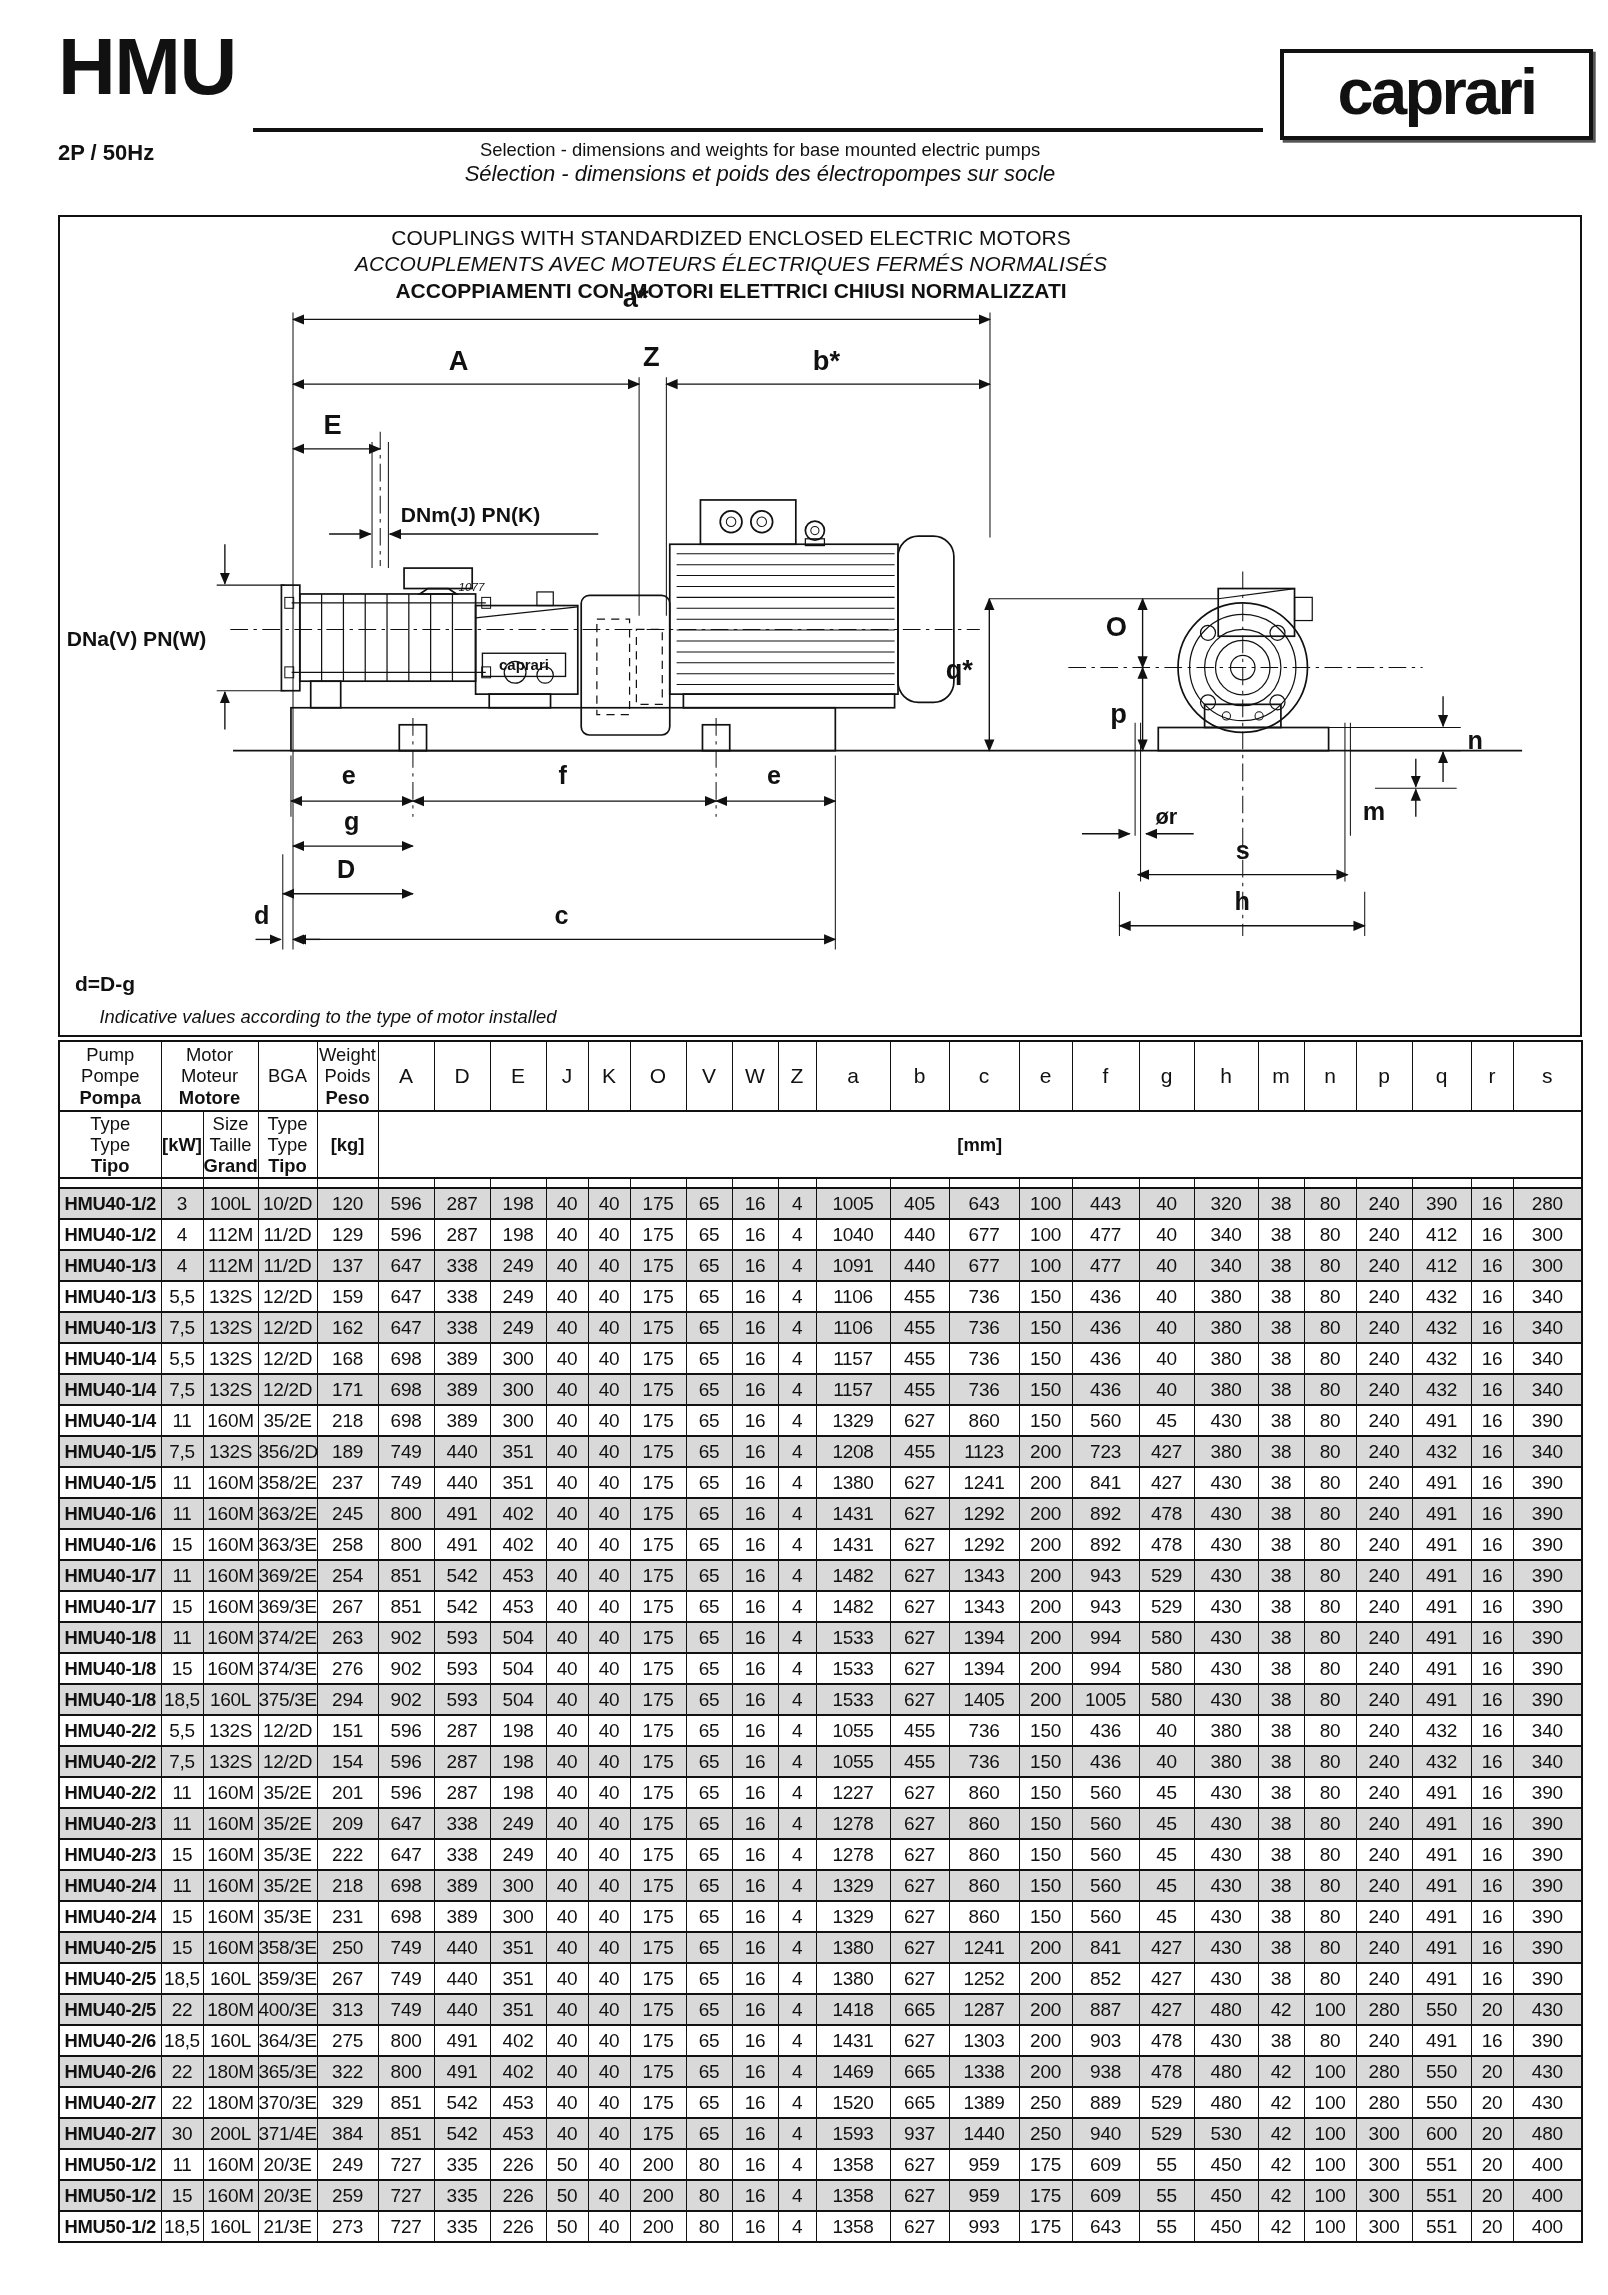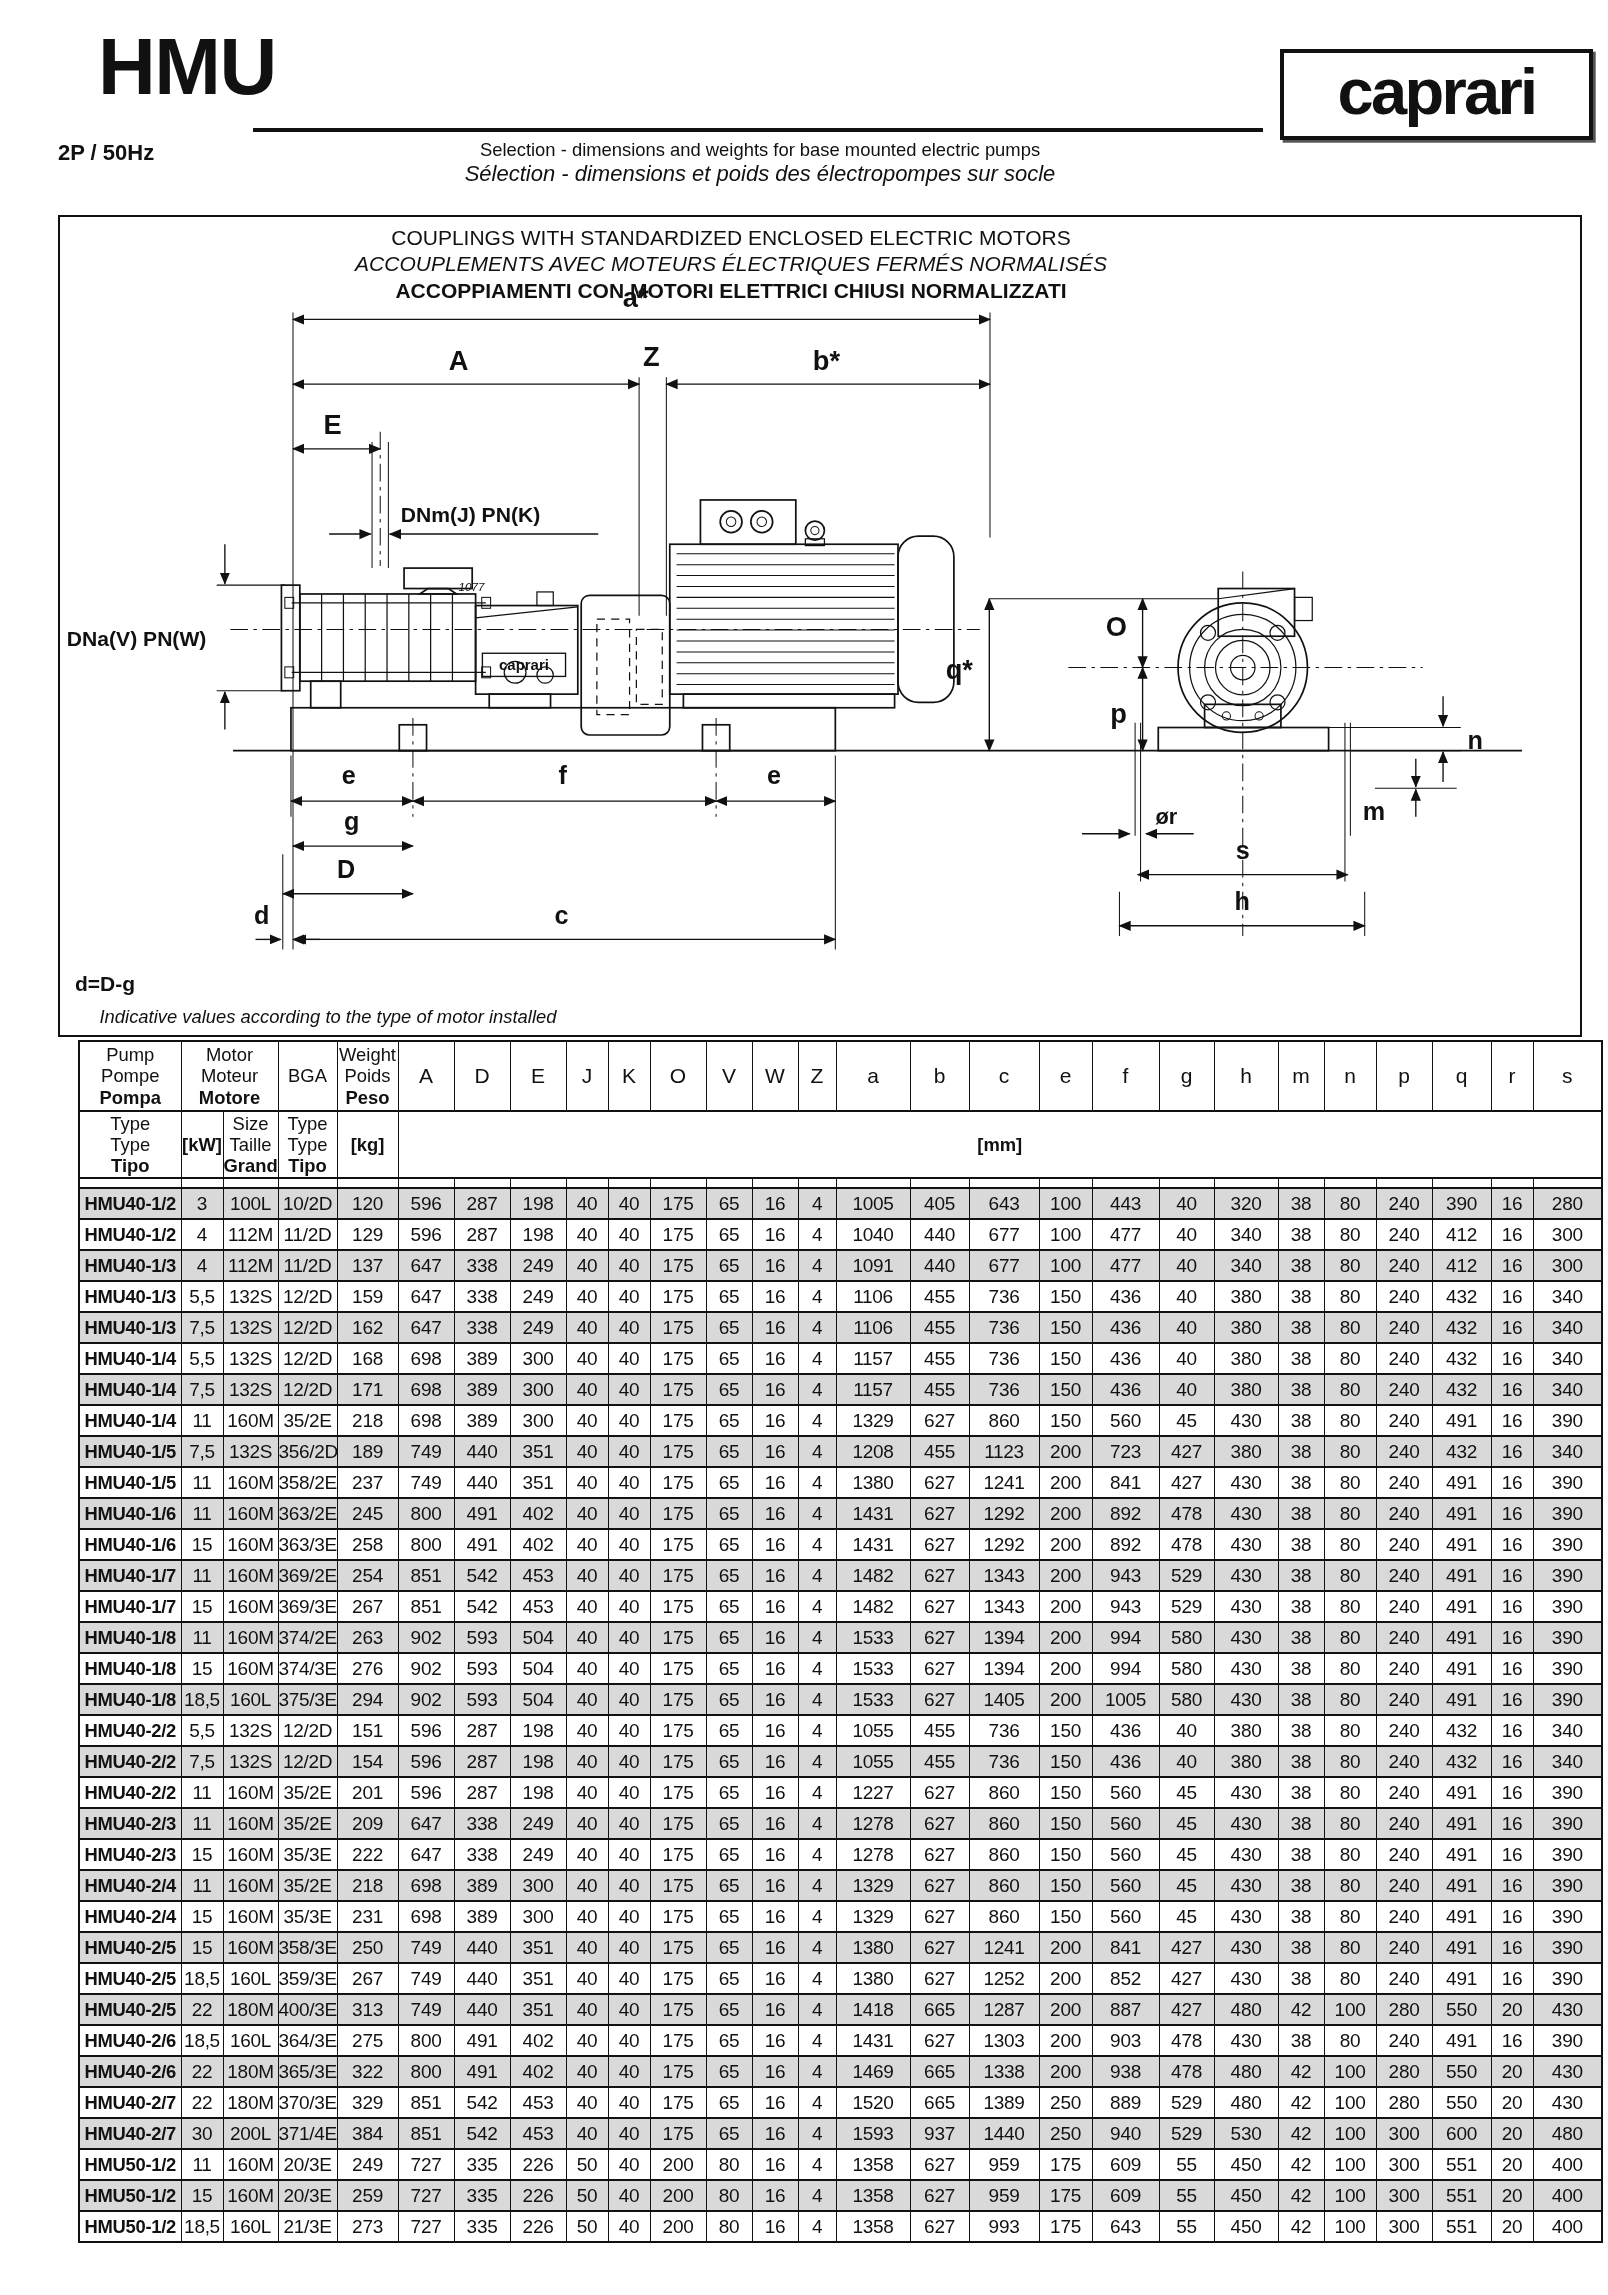--- a/index.html
+++ b/index.html
@@ -1,20 +1,20 @@
 <!DOCTYPE html>
 <html style="font-size:11px"><head>
 <meta charset="utf-8">
 <style>
   html,body{margin:0;padding:0;background:#fff;}
   .page{position:relative;width:1609px;height:2295px;background:#fff;color:#111;
         font-family:"Liberation Sans",sans-serif;overflow:hidden;}
   
   .brand-title{position:absolute;left:58px;top:27px;font-size:80px;font-weight:700;
-               letter-spacing:-1.4px;line-height:1;margin-left:40px;}
+               letter-spacing:-1.4px;line-height:1;}
   .spec{position:absolute;left:58px;top:140px;font-size:22px;font-weight:700;}
   .rule{position:absolute;left:253px;top:128px;width:1010px;height:4.1px;background:#111;}
   .subtitle{position:absolute;left:382px;top:139px;width:756px;text-align:center;line-height:1.18;}
   .subtitle .s1{font-size:18.4px;}
   .subtitle .s2{font-size:22px;font-style:italic;}
   .subtitle .s3{font-size:18.4px;font-weight:700;}
   .logo-box{position:absolute;left:1280px;top:49px;width:305px;height:83px;border:4.1px solid #111;
             display:flex;align-items:center;justify-content:center;box-shadow:2.7px 2.7px 0 #555;}
   .logo-box span{font-size:65px;font-weight:700;letter-spacing:-2.7px;line-height:.9;margin-top:-5.5px;}
   
@@ -25,21 +25,21 @@
   .dtitle .t2{font-size:21px;font-style:italic;}
   .dtitle .t3{font-size:21px;font-weight:700;}
   .drawing-box svg{position:absolute;left:0;top:0;}
   .notes{position:absolute;left:15px;bottom:5.5px;line-height:1.35;}
   .notes .n1{font-size:21px;font-weight:700;margin-bottom:6.8px;}
   .notes .n2{font-size:18.4px;font-weight:700;}
   .notes .n2 .star{font-size:24.5px;vertical-align:-1.4px;padding-right:4.1px;}
   .notes .n3{font-size:18.4px;font-style:italic;margin-left:24.5px;}
   
   table.data{position:absolute;left:58px;top:1040px;width:1523px;border-collapse:collapse;
-             table-layout:fixed;font-family:"Liberation Sans",sans-serif;margin-left:20px;}
+             table-layout:fixed;font-family:"Liberation Sans",sans-serif;}
   table.data th,table.data td{border:1.4px solid #111;border-top-width:2px;border-bottom-width:2px;
              text-align:center;vertical-align:middle;padding:0;overflow:hidden;white-space:nowrap;}
   table.data{border:2.7px solid #111;}
   th.grp,td.grp{border-left-width:2.7px;}
   thead th{font-weight:400;height:68px;font-size:18.4px;line-height:1.15;background:#fff;}
   thead tr.h2 th{height:65px;}
   thead .l1{display:block;}
   thead .l2{display:block;}
   thead .l3{display:block;font-weight:700;}
   thead .letter{font-size:21px;}

